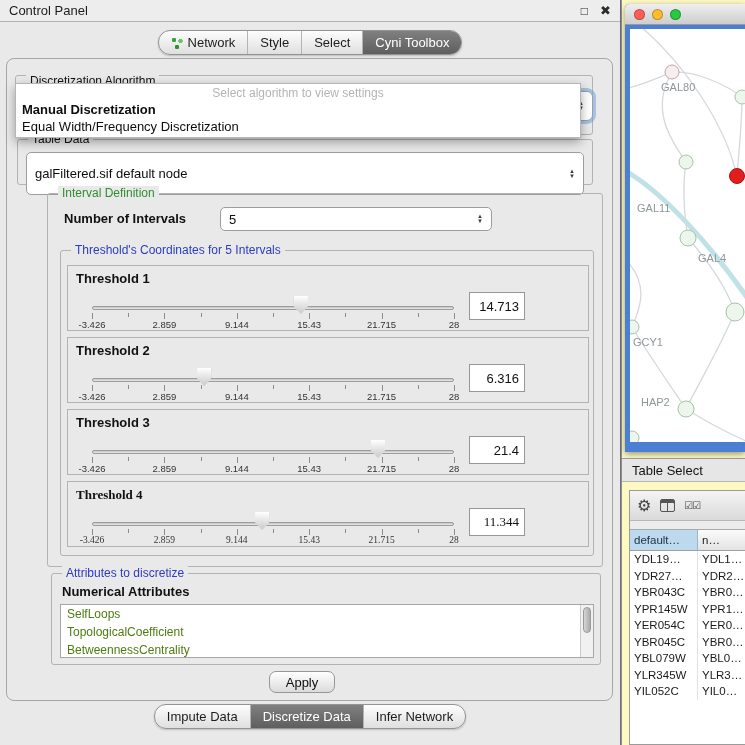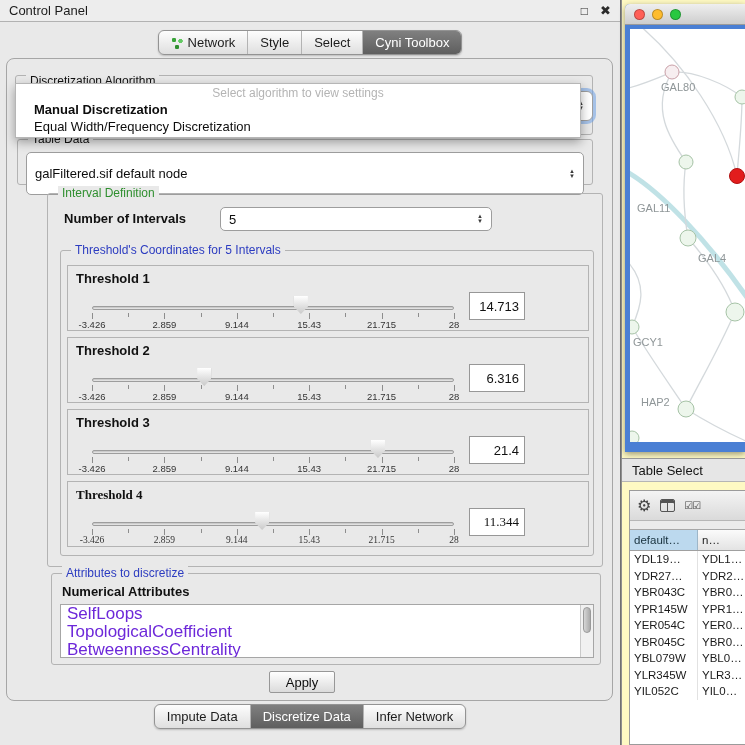--- a/index.html
+++ b/index.html
@@ -9,21 +9,21 @@
   
   .control-panel{position:absolute;left:0;top:0;width:621px;height:745px;background:#e9e9e9;border-right:1px solid #707070}
   .titlebar{height:22px;display:flex;align-items:center;padding:0 9px;background:#ededed;border-bottom:1px solid #b2b2b2;font-size:13px}
   .titlebar .title{flex:1;color:#1c1c1c}
   .win-btn{margin-left:12px;font-size:12px;color:#2b2b2b;cursor:default}
   .win-btn.close{font-size:13px;font-weight:bold}
 
   .tabbar{position:absolute;left:0;right:0;display:flex;justify-content:center}
   .tabbar.top{top:30px}
   .tabbar.bottom{top:704px}
-  .segmented{display:flex;border:1px solid #939393;border-radius:6px;overflow:hidden;background:linear-gradient(#fdfdfd,#dfdfdf);box-shadow:0 1px 2px rgba(0,0,0,.2)}
+  .segmented{display:flex;border:1px solid #939393;border-radius:12px;overflow:hidden;background:linear-gradient(#fdfdfd,#dfdfdf);box-shadow:0 1px 2px rgba(0,0,0,.2)}
   .segment{display:flex;align-items:center;gap:5px;padding:4px 12px;font-size:13px;color:#1c1c1c;border-left:1px solid #b3b3b3;white-space:nowrap}
   .segment:first-child{border-left:none}
   .segment.selected{background:linear-gradient(#808080,#5e5e5e);color:#fff}
   .net-icon{width:12px;height:12px;display:inline-block;background:
      radial-gradient(circle at 3px 3px,#3aa43a 2px,transparent 2.4px),
      radial-gradient(circle at 9.5px 4px,#63c963 2px,transparent 2.4px),
      radial-gradient(circle at 6px 10px,#2f8f2f 2px,transparent 2.4px)}
 
   .inner-panel{position:absolute;left:6px;top:58px;width:607px;height:643px;border:1px solid #a6a6a6;border-radius:8px;background:#e9e9e9}
 
@@ -33,21 +33,21 @@
   .gb-title.green{color:#2f8f2f}
   .gb-title.blue{color:#2c3cc0}
 
   .algo-group{left:8px;top:16px;width:578px;height:60px}
   .algo-group .gb-title{top:-2px}
 
   .algo-combo-frag{position:absolute;left:556px;top:32px;width:30px;height:30px;background:#fff;border:1px solid #9f9f9f;border-radius:6px;box-shadow:0 0 0 3px rgba(110,160,230,.55);z-index:2;display:flex;align-items:center;justify-content:center}
 
   .algo-popup{position:absolute;left:8px;top:24px;width:566px;z-index:5;background:#fff;border:1px solid #b6b6b6;box-shadow:0 4px 10px rgba(0,0,0,.35);padding:2px 0}
   .algo-popup .hint{text-align:center;color:#b4b4b4;font-size:12px;line-height:15px}
-  .algo-popup .opt{font-size:13px;line-height:17px;padding:0 18px;color:#0d0d0d}
+  .algo-popup .opt{font-size:13px;line-height:17px;padding:0 6px;color:#0d0d0d}
   .algo-popup .opt.bold{font-weight:bold}
 
   .tabledata-group{left:10px;top:80px;width:576px;height:46px}
   .combo{position:absolute;display:flex;align-items:center;background:#fff;border:1px solid #9d9d9d;border-radius:5px;padding:0 8px;font-size:13px;color:#0d0d0d}
   .combo .ctext{flex:1;white-space:nowrap;overflow:hidden}
   .arrows{display:flex;flex-direction:column;align-items:center;margin-left:6px}
   .arrows .arr{font-size:6px;line-height:5px;color:#3a3a3a}
   .table-combo{left:8px;top:12px;right:8px;height:43px}
 
   .interval-group{left:40px;top:134px;width:556px;height:374px}
@@ -64,25 +64,25 @@
   .thr-ticks{position:absolute;left:0;right:0;top:47px;height:7px}
   .tick{position:absolute;width:1px;height:6px;background:#8d8d8d}
   .tick.minor{height:4px}
   .thr-scale{position:absolute;left:0;right:0;top:53px;height:11px}
   .scale-label{position:absolute;transform:translateX(-50%);font-size:9.5px;color:#333;white-space:nowrap}
   .thr-value{position:absolute;right:63px;top:26px;width:56px;height:28px;background:#fff;border:1px solid #979797;font-size:13px;display:flex;align-items:center;justify-content:flex-end;padding-right:5px}
 
   .attr-group{left:44px;top:514px;width:550px;height:92px}
   .attr-label{position:absolute;left:10px;top:10px;font-weight:bold;font-size:13px}
   .attr-list{position:absolute;left:8px;top:30px;width:534px;height:54px;background:#fff;border:1px solid #a6a6a6;overflow:hidden}
-  .attr-item{font-size:17px;color:#6d28d9;padding-left:6px;height:18px;line-height:18px}
+  .attr-item{font-size:12px;color:#4d7c0f;padding-left:6px;height:18px;line-height:18px}
   .attr-scrollbar{position:absolute;right:0;top:0;bottom:0;width:13px;background:#f1f1f1;border-left:1px solid #cacaca}
   .attr-thumb{margin:2px 2px;height:26px;border-radius:5px;background:linear-gradient(90deg,#d6d6d6,#ababab);border:1px solid #9a9a9a}
 
-  .apply-btn{position:absolute;left:262px;top:612px;width:66px;height:22px;border:1px solid #979797;border-radius:2px;background:linear-gradient(#ffffff,#dbdbdb);font-size:13px;font-family:inherit;color:#0d0d0d}
+  .apply-btn{position:absolute;left:262px;top:612px;width:66px;height:22px;border:1px solid #979797;border-radius:7px;background:linear-gradient(#ffffff,#dbdbdb);font-size:13px;font-family:inherit;color:#0d0d0d}
 
   
   .right-area{position:absolute;left:622px;top:0;width:123px;height:745px;background:#fef9c3}
   .net-window{position:absolute;left:3px;top:4px;width:120px;height:448px;background:#4a7fd4;border-radius:5px 0 0 0;box-shadow:0 2px 6px rgba(0,0,0,.4)}
   .net-titlebar{height:21px;display:flex;align-items:center;gap:7px;padding-left:9px;background:linear-gradient(#efefef,#cdcdcd);border-bottom:1px solid #9a9a9a;border-radius:5px 0 0 0}
   .light{width:11px;height:11px;border-radius:50%;border:0.5px solid rgba(0,0,0,.25)}
   .light.red{background:#ff5f57}
   .light.yellow{background:#febc2e}
   .light.green{background:#28c840}
   .canvas{position:absolute;left:5px;top:25px;right:0;bottom:10px;background:#fff;overflow:hidden}

